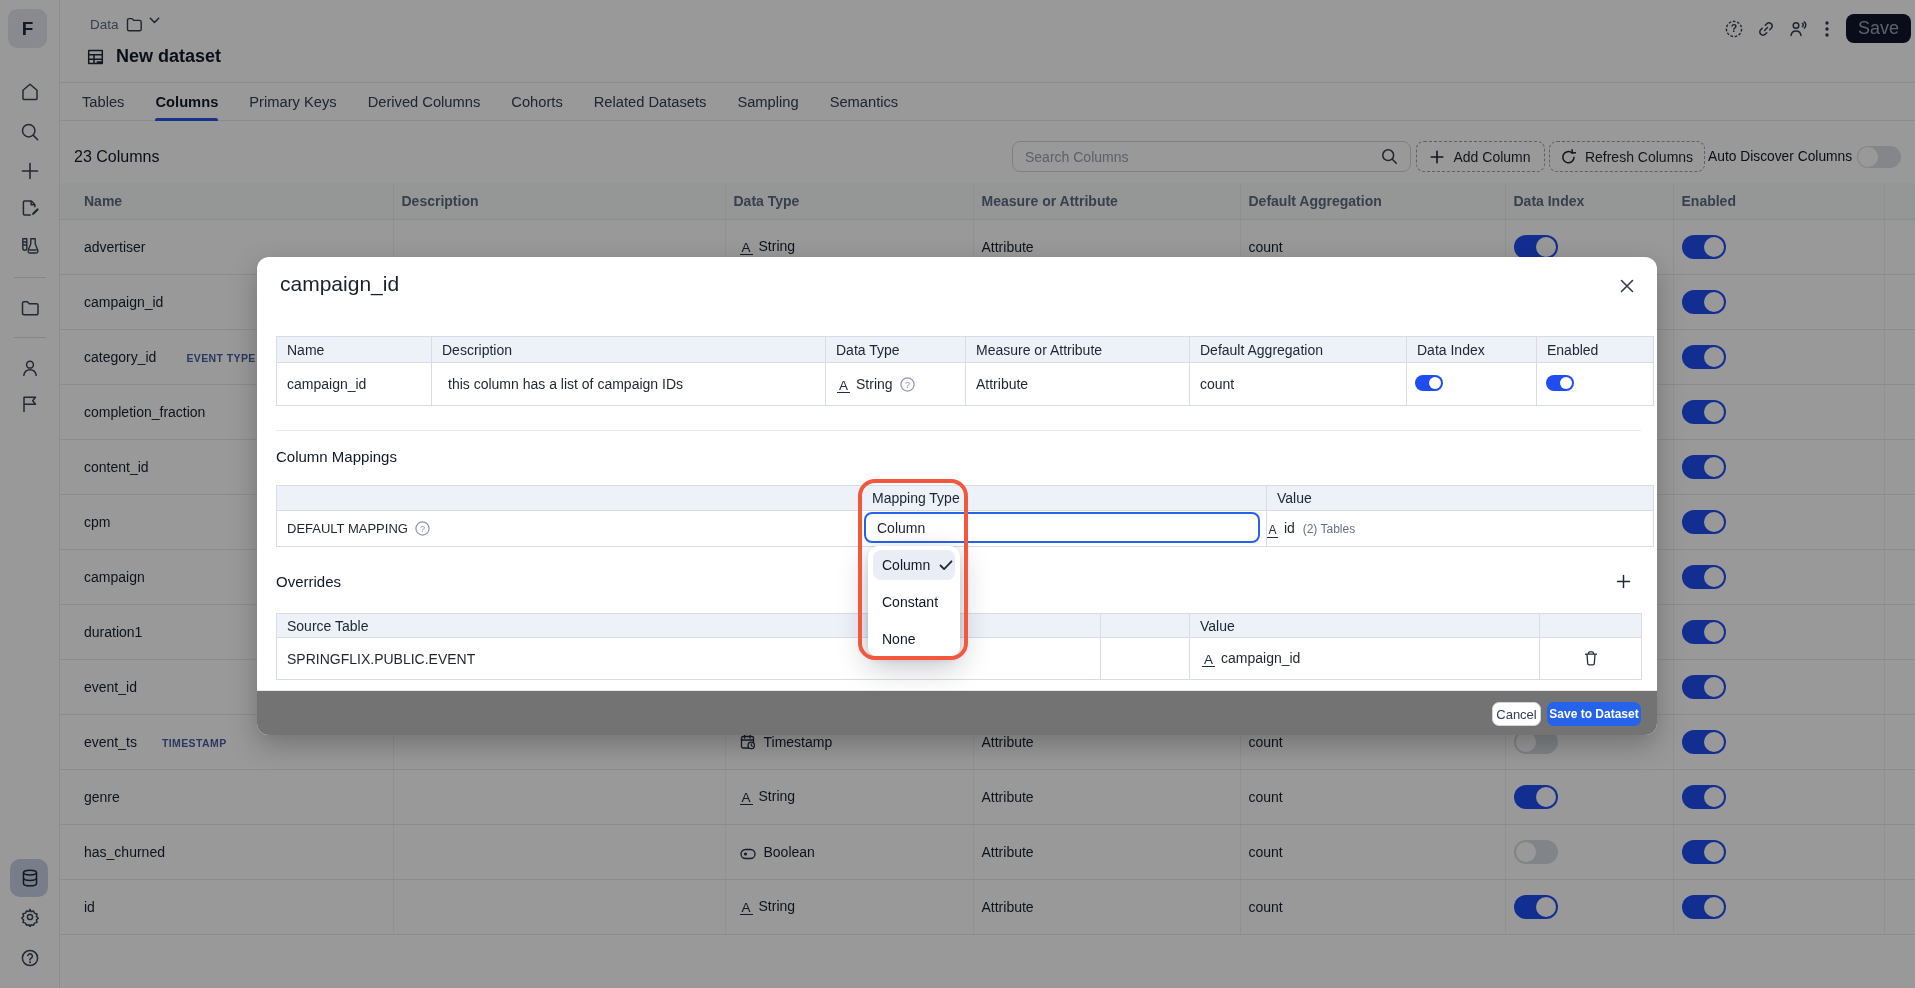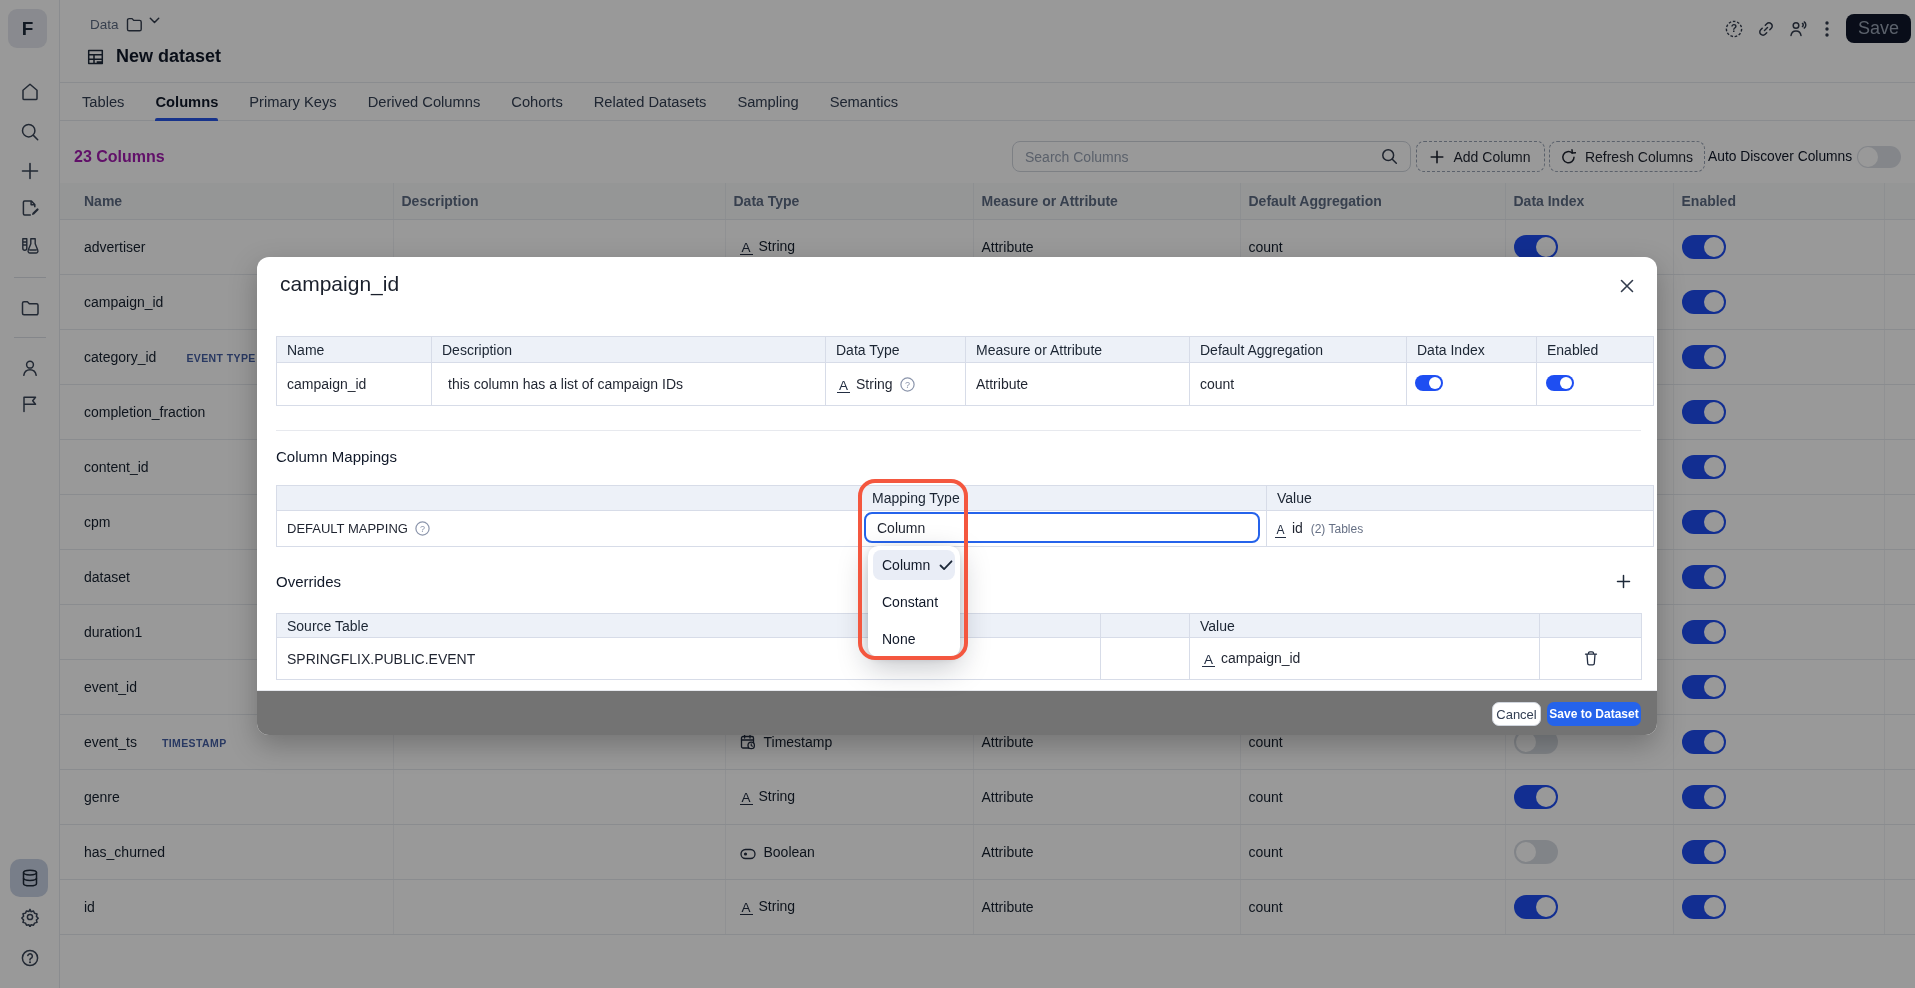--- a/index.html
+++ b/index.html
@@ -19,21 +19,21 @@
 #title .t{font-size:18px;font-weight:700;color:#101828;margin-left:12px}
 #hics{position:absolute;right:4px;top:14px;display:flex;align-items:center}
 .hic{width:20px;height:20px;margin-right:12px}
 #savebtn{width:65px;height:29px;background:#0f172a;border-radius:8px;color:#98a2b3;font-size:18px;display:flex;align-items:center;justify-content:center}
 
 #tabs{position:absolute;left:60px;top:84px;width:1855px;height:37px;border-bottom:1px solid #e7e9ee;background:#fff;display:flex;align-items:center;padding-left:22px}
 .tab{font-size:14.7px;color:#344054;margin-right:31px;height:37px;display:flex;align-items:center;position:relative}
 .tab.on{color:#101828;font-weight:700}
 .tab.on:after{content:"";position:absolute;left:0;right:0;bottom:0;height:3px;background:#2755e8;border-radius:2px 2px 0 0}
 
-#cnt{position:absolute;left:74px;top:148px;font-size:16px;font-weight:700;color:#a21caf}
+#cnt{position:absolute;left:74px;top:148px;font-size:16px;font-weight:400;color:#0f172a}
 #search{position:absolute;left:1012px;top:141px;width:399px;height:31px;border:1px solid #d0d5dd;border-radius:8px;background:#fff;display:flex;align-items:center;padding:0 12px;color:#98a2b3;font-size:14px}
 #search svg{margin-left:auto}
 .dashbtn{position:absolute;top:141px;height:31px;border:1px dashed #98a2b3;border-radius:8px;background:#fff;display:flex;align-items:center;justify-content:center;font-size:14px;color:#1f2430}
 #adbl{position:absolute;left:1708px;top:149px;font-size:13.8px;color:#101828}
 #adtg{position:absolute;left:1857px;top:146px;width:44px;height:22px;background:#dde0e7;border-radius:11px}
 #adtg:after{content:"";position:absolute;left:1px;top:1px;width:20px;height:20px;background:#fff;border-radius:50%}
 
 #mt{position:absolute;left:60px;top:183px;width:1855px;border-collapse:collapse;table-layout:fixed}
 #mt th{height:36px;font-size:14px;font-weight:700;color:#5d6b82;text-align:left;padding:0 0 0 8px;border-bottom:1px solid #e7eaee;border-right:1px solid #eceef2;background:#f9fafb}
 #mt td{height:55px;font-size:14px;color:#16212f;padding:0 0 0 8px;border-bottom:1px solid #e7eaee;border-right:1px solid #f0f2f5;background:#fff}
@@ -290,21 +290,21 @@
         <td>cpm</td>
         <td></td>
         <td class="dt"><span class="aic">A</span>String</td>
         <td>Attribute</td>
         <td>count</td>
         <td><span class="tg"></span></td>
         <td><span class="tg"></span></td>
         <td></td>
       </tr>
 <tr>
-        <td>dataset</td>
+        <td>campaign</td>
         <td></td>
         <td class="dt"><span class="aic">A</span>String</td>
         <td>Attribute</td>
         <td>count</td>
         <td><span class="tg"></span></td>
         <td><span class="tg"></span></td>
         <td></td>
       </tr>
 <tr>
         <td>duration1</td>
@@ -435,21 +435,21 @@
           <th></th>
           <th>Mapping Type</th>
           <th>Value</th>
         </tr>
     <tr style="height:36px">
           <td style="padding-left:10px;font-size:13px">DEFAULT MAPPING<svg class="hint" width="15" height="15" viewBox="0 0 15 15">
               <circle cx="7.5" cy="7.5" r="6.6" fill="none" stroke="#8b95ab" stroke-width="1.2"></circle>
               <text x="7.5" y="10.6" text-anchor="middle" font-size="9" fill="#8b95ab">?</text>
             </svg></td>
           <td></td>
-          <td style="padding-left:8px"><span class="aic" style="font-size:12px;width:11px">A</span>id&nbsp;&nbsp;<span class="sub">(2) Tables</span></td>
+          <td style="padding-left:0"><span class="aic" style="font-size:12px;width:11px">A</span>id&nbsp;&nbsp;<span class="sub">(2) Tables</span></td>
         </tr>
   </tbody>
     </table>
   <div id="cmbox">Column</div>
   <div class="msec" style="top:316px">Overrides</div>
   <svg style="position:absolute;left:1359px;top:317px" width="15" height="15" viewBox="0 0 15 15">
       <path d="M7.5 1.5v12M1.5 7.5h12" stroke="#1d2939" stroke-width="1.5" stroke-linecap="round"></path>
     </svg>
   <table class="mtbl" id="mt3" style="top:356px">
     <colgroup>

